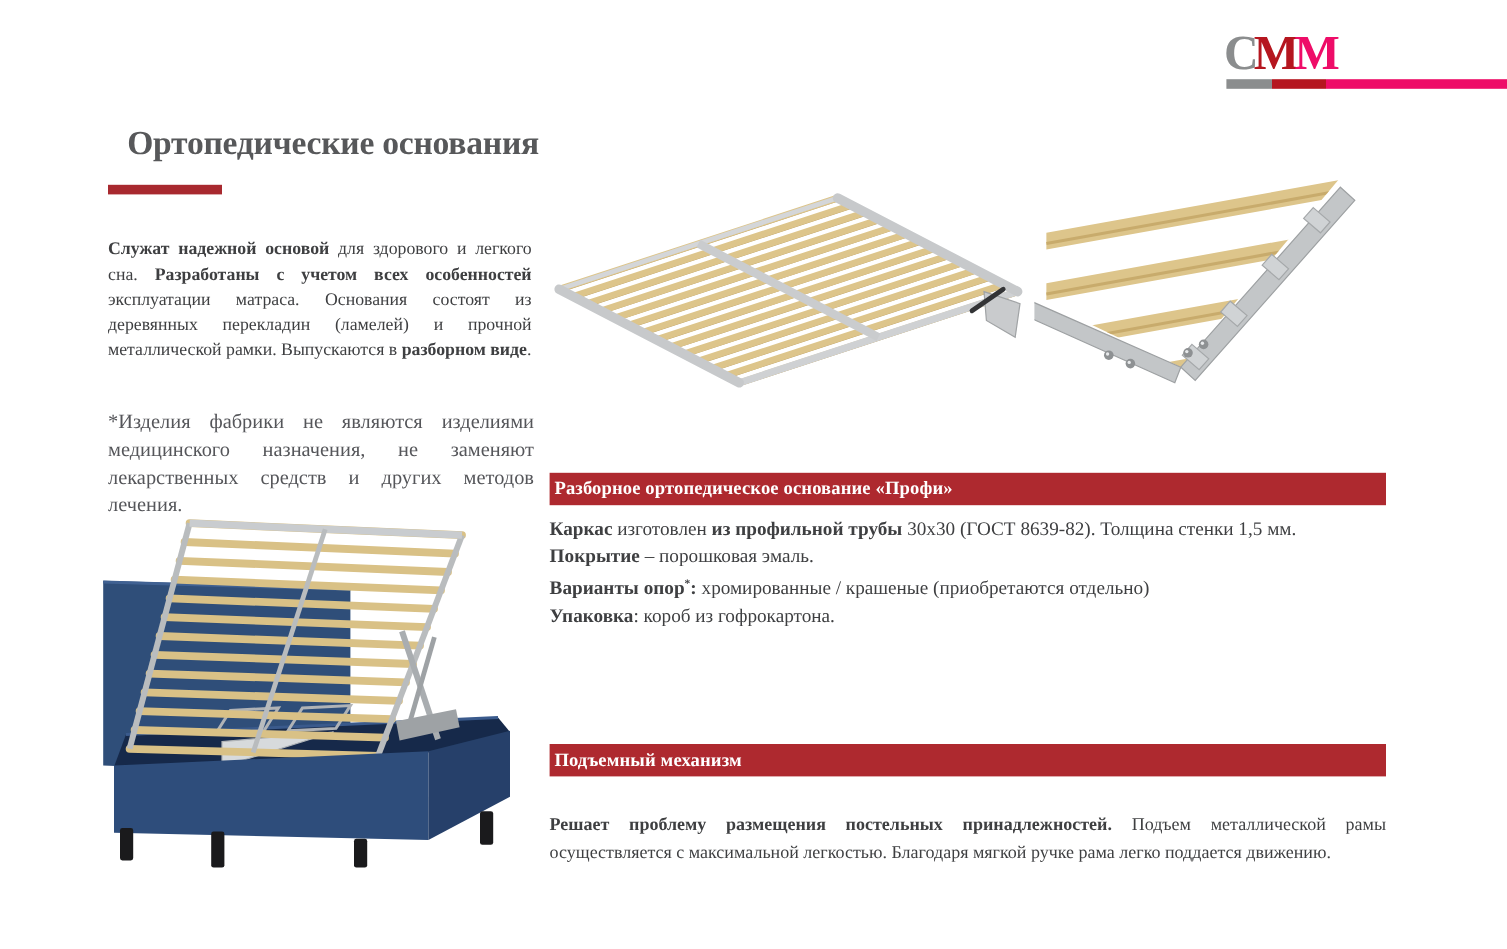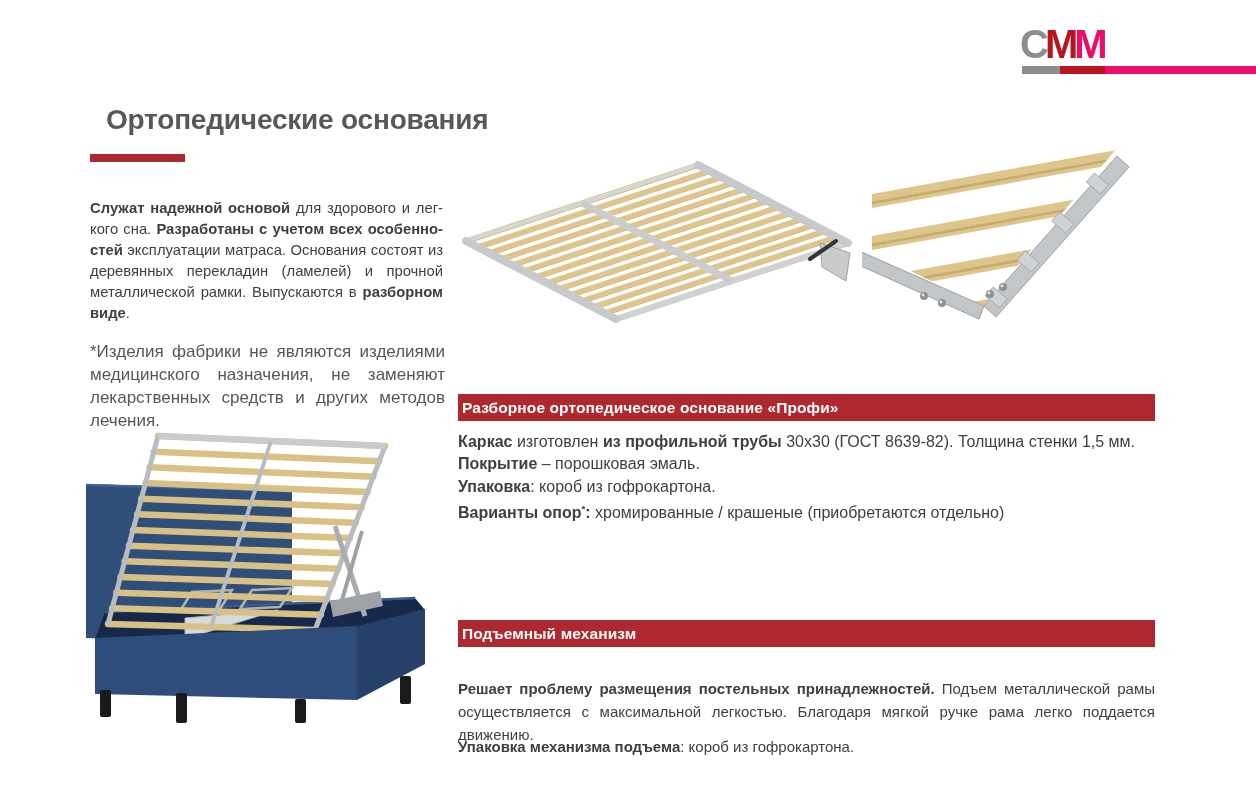--- a/index.html
+++ b/index.html
@@ -1,17 +1,17 @@
 <!DOCTYPE html>
 <html lang="ru"><head>
 <meta charset="utf-8">
 <style>
   html,body{margin:0;padding:0;background:#ffffff;}
   .page{position:relative;width:1256px;height:791px;background:#fff;overflow:hidden;
-        font-family:Liberation Sans, sans-serif;color:#3e3f41;}
+        font-family:Liberation Serif, serif;color:#3e3f41;}
 
   
   .logo{position:absolute;top:24px;left:1020px;font-weight:700;font-size:40px;
         letter-spacing:-4px;line-height:1;}
   .logo span{display:inline-block;transform:scaleY(1.02);}
   .brandbar{position:absolute;top:66px;height:8px;}
   .brandbar.seg1{left:1022px;width:38px;}
   .brandbar.seg2{left:1060px;width:45px;}
   .brandbar.seg3{left:1105px;width:151px;}
 
@@ -188,22 +188,22 @@
     </svg>
   </div>
 
   <div class="banner b1" style="background: rgb(174, 41, 47);">
     <span>Разборное ортопедическое основание «Профи»</span>
   </div>
 
   <div class="specs">
     <span class="line"><span class="rt-b">Каркас</span><span class="rt-n"> изготовлен </span><span class="rt-b">из профильной трубы</span><span class="rt-n"> 30х30 (ГОСТ 8639-82). Толщина стенки 1,5 мм.</span></span>
     <span class="line"><span class="rt-b">Покрытие</span><span class="rt-n"> – порошковая эмаль.</span></span>
+    <span class="line"><span class="rt-b">Варианты опор</span><span class="rt-sup">*</span><span class="rt-b">:</span><span class="rt-n"> хромированные / крашеные (приобретаются отдельно)</span></span>
     <span class="line"><span class="rt-b">Упаковка</span><span class="rt-n">: короб из гофрокартона.</span></span>
-    <span class="line"><span class="rt-b">Варианты опор</span><span class="rt-sup">*</span><span class="rt-b">:</span><span class="rt-n"> хромированные / крашеные (приобретаются отдельно)</span></span>
   </div>
 
   <div class="ill bed">
     <svg viewBox="0 0 368 340" width="368" height="340">
       <polygon points="6,78 212,84 212,240 6,232" fill="#2f4e79"></polygon>
       <line x1="6" y1="79" x2="212" y2="85" stroke="#406192" stroke-width="2.5"></line>
       <polygon points="25,206 335,192 345,204 277,221 15,233" fill="#16294a"></polygon>
       <line x1="25" y1="206" x2="335" y2="192" stroke="#3a5a8c" stroke-width="2.5"></line>
       <polygon points="105,212 198,204 105,233" fill="#d7dadc" stroke="#b0b4b7" stroke-width="1"></polygon>
       <g fill="none" stroke="#b0b3b6" stroke-width="2.5">
@@ -245,15 +245,14 @@
           <rect x="320" y="270" width="11" height="28" rx="2" fill="#1a1a1c"></rect>
         </g>
     </svg>
   </div>
 
   <div class="banner b2" style="background: rgb(174, 41, 47);">
     <span>Подъемный механизм</span>
   </div>
 
   <p class="mech-par"><span class="rt-b">Решает проблему размещения постельных принадлежностей.</span><span class="rt-n"> Подъем металлической рамы осуществляется с максимальной легкостью. Благодаря мягкой ручке рама легко поддается движению.</span></p>
-  <p class="mech-pack"><span class="rt-b">Упаковка механизма подъема</span><span class="rt-n">: короб из гофрокартона.</span></p>
 
 </div>
 
 </body></html>

